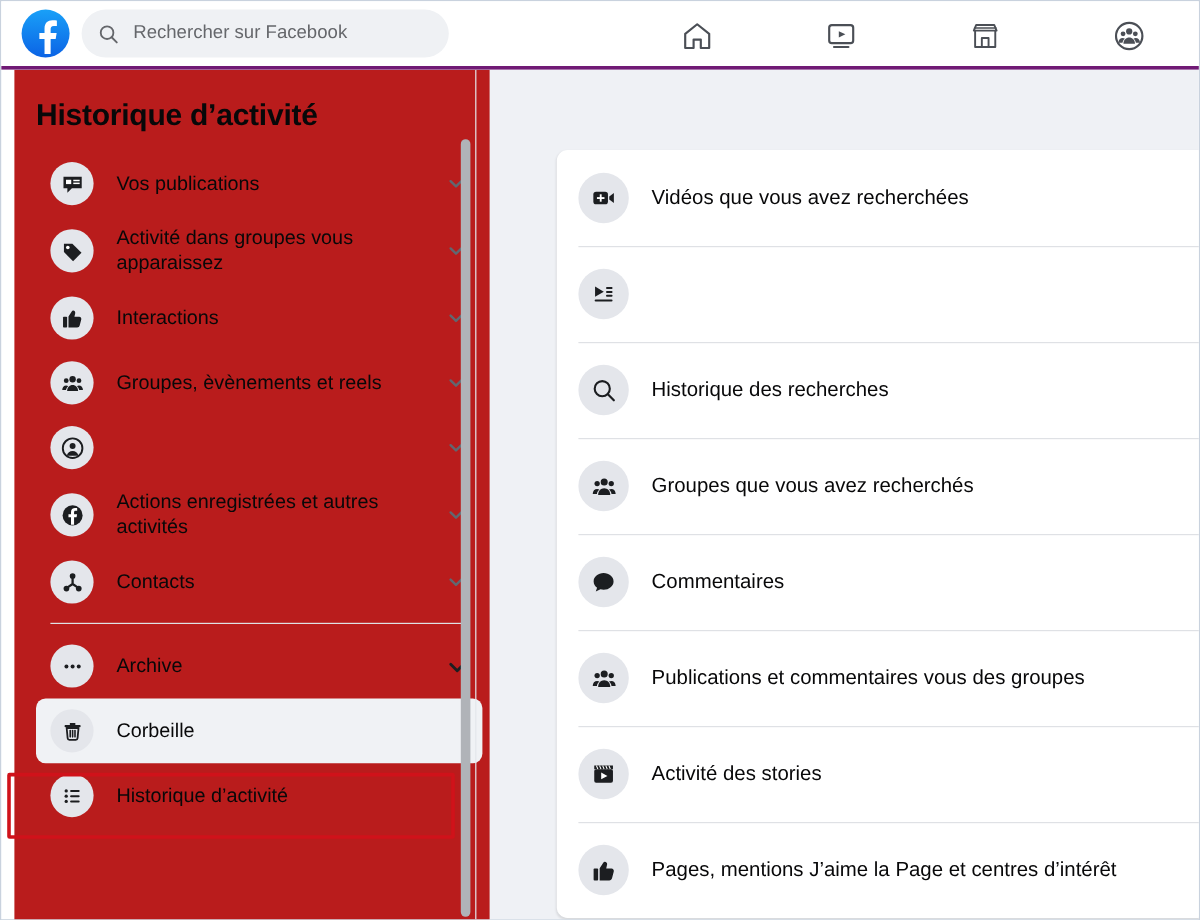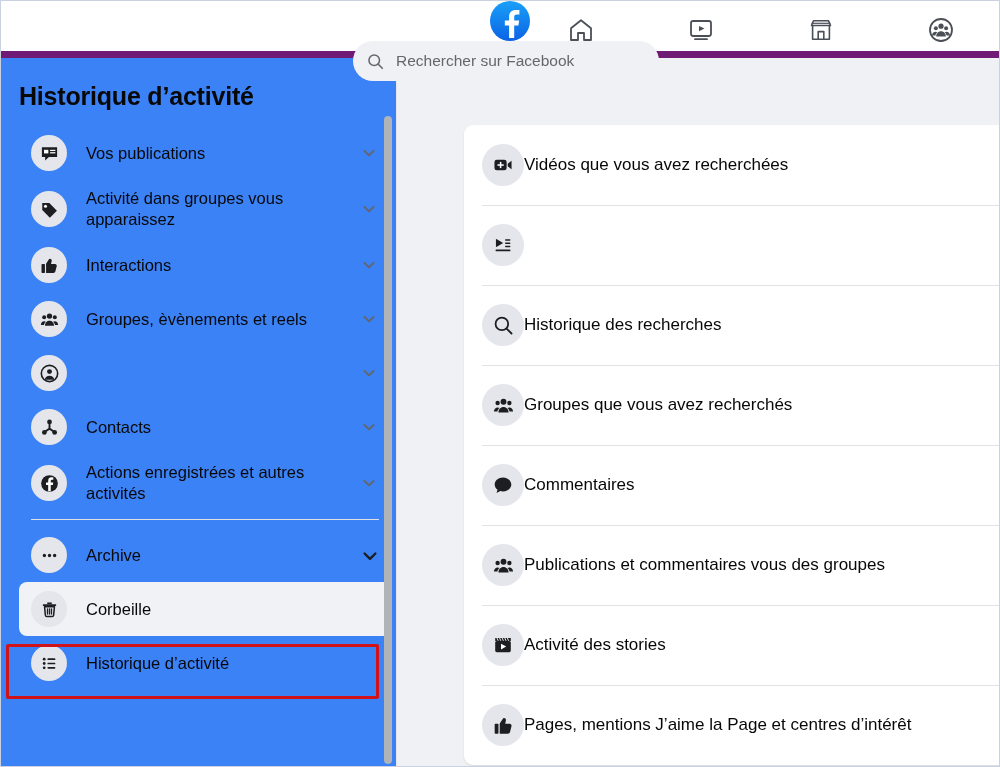--- a/index.html
+++ b/index.html
@@ -21,25 +21,24 @@
     overflow: hidden;
   }
 
   
   .header {
     position: absolute;
     top: 0; left: 0;
     width: 1000px;
     height: 57px;
     background: #ffffff;
-    border-bottom: 7px solid #701a75;
+    border-bottom: 3px solid #701a75;
     display: flex;
     align-items: center;
     z-index: 20;
-    flex-direction: column;
   }
 
   .fb-logo {
     margin-left: 17px;
     width: 40px; height: 40px;
     border-radius: 50%;
     background: linear-gradient(180deg, #19a0f8 0%, #0b63e5 100%);
     display: flex; align-items: center; justify-content: center;
     flex-shrink: 0;
   }
@@ -84,24 +83,24 @@
     display: flex;
     align-items: center;
     justify-content: center;
     cursor: pointer;
   }
   .nav-item svg { display: block; }
 
   
   .sidebar {
     position: absolute;
-    top: 57px; left: 0;
+    top: 57px; left: 11px;
     width: 396px;
     height: 710px;
-    background: #3b82f6;
+    background: #b91c1c;
     overflow: hidden;
     z-index: 10;
   }
 
   .sidebar-title {
     font-size: 25px;
     font-weight: bold;
     color: #080809;
     letter-spacing: -0.2px;
     padding: 22px 0 0 18px;
@@ -246,20 +245,21 @@
     border-radius: 50%;
     background: #e4e6eb;
     display: flex;
     align-items: center;
     justify-content: center;
     flex-shrink: 0;
   }
   .card-icon svg { display: block; }
 
   .card-label {
+    margin-left: 19px;
     font-size: 17px;
     color: #080809;
     white-space: nowrap;
   }
 </style>
 </head>
 <body>
 
 <div id="app">
 
@@ -406,46 +406,46 @@
             <path d="M4.8 16.6 c0.7 -2.6 2.7 -4.2 5.2 -4.2 c2.5 0 4.5 1.6 5.2 4.2 Z" fill="#1c1e21"></path>
           </svg>
         </span>
         <span class="row-chev">
           <svg width="16" height="16" viewBox="0 0 16 16">
             <path d="M3.5 6 L8 10.4 L12.5 6" fill="none" stroke="#606770" stroke-width="2" stroke-linecap="round" stroke-linejoin="round"></path>
           </svg>
         </span>
       </div>
 
+      <div class="nav-row tall">
+        <span class="row-icon">
+          <svg width="19" height="19" viewBox="0 0 20 20">
+            <circle cx="10" cy="10" r="8.8" fill="#1c1e21"></circle>
+            <path fill="#ffffff" d="M11.3 18.2 v-6.6 h2.2 l0.42 -2.6 h-2.62 v-1.68 c0 -0.74 0.26 -1.36 1.36 -1.36 h1.36
+                     V3.62 c-0.26 -0.05 -1.05 -0.1 -1.94 -0.1 -2.1 0 -3.46 1.26 -3.46 3.56 v1.92 H6.36 v2.6 h2.26 V18.2 Z"></path>
+          </svg>
+        </span>
+        <span class="row-label">Actions enregistrées et autres activités</span>
+        <span class="row-chev">
+          <svg width="16" height="16" viewBox="0 0 16 16">
+            <path d="M3.5 6 L8 10.4 L12.5 6" fill="none" stroke="#606770" stroke-width="2" stroke-linecap="round" stroke-linejoin="round"></path>
+          </svg>
+        </span>
+      </div>
+
       <div class="nav-row">
         <span class="row-icon">
           <svg width="19" height="19" viewBox="0 0 20 20">
             <circle cx="10" cy="4.2" r="2.5" fill="#1c1e21"></circle>
             <circle cx="4.6" cy="15.2" r="2.5" fill="#1c1e21"></circle>
             <circle cx="15.4" cy="15.2" r="2.5" fill="#1c1e21"></circle>
             <path d="M10 6.6 L10 11.2 M10 11.2 L5.6 14.2 M10 11.2 L14.4 14.2" stroke="#1c1e21" stroke-width="2.0" fill="none" stroke-linecap="round"></path>
           </svg>
         </span>
         <span class="row-label">Contacts</span>
-        <span class="row-chev">
-          <svg width="16" height="16" viewBox="0 0 16 16">
-            <path d="M3.5 6 L8 10.4 L12.5 6" fill="none" stroke="#606770" stroke-width="2" stroke-linecap="round" stroke-linejoin="round"></path>
-          </svg>
-        </span>
-      </div>
-
-      <div class="nav-row tall">
-        <span class="row-icon">
-          <svg width="19" height="19" viewBox="0 0 20 20">
-            <circle cx="10" cy="10" r="8.8" fill="#1c1e21"></circle>
-            <path fill="#ffffff" d="M11.3 18.2 v-6.6 h2.2 l0.42 -2.6 h-2.62 v-1.68 c0 -0.74 0.26 -1.36 1.36 -1.36 h1.36
-                     V3.62 c-0.26 -0.05 -1.05 -0.1 -1.94 -0.1 -2.1 0 -3.46 1.26 -3.46 3.56 v1.92 H6.36 v2.6 h2.26 V18.2 Z"></path>
-          </svg>
-        </span>
-        <span class="row-label">Actions enregistrées et autres activités</span>
         <span class="row-chev">
           <svg width="16" height="16" viewBox="0 0 16 16">
             <path d="M3.5 6 L8 10.4 L12.5 6" fill="none" stroke="#606770" stroke-width="2" stroke-linecap="round" stroke-linejoin="round"></path>
           </svg>
         </span>
       </div>
 
       <div class="divider"></div>
 
       <div class="nav-row">

